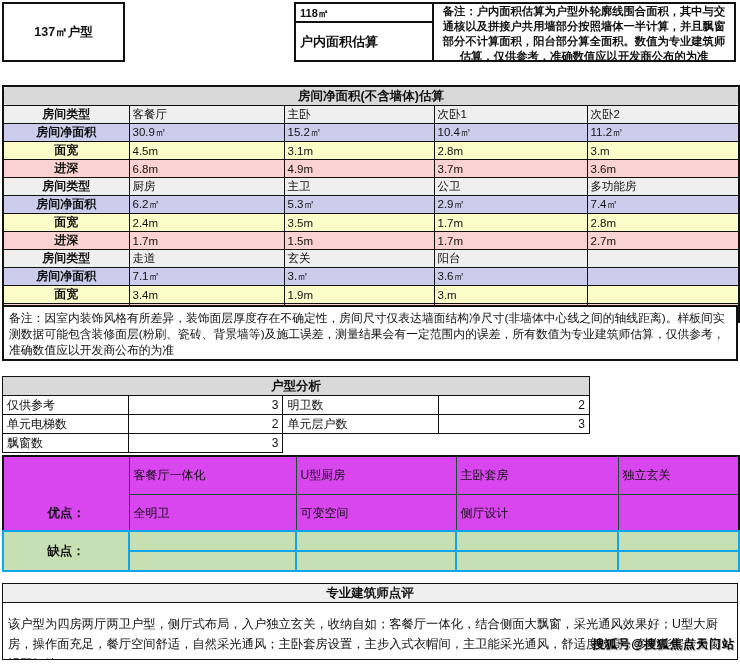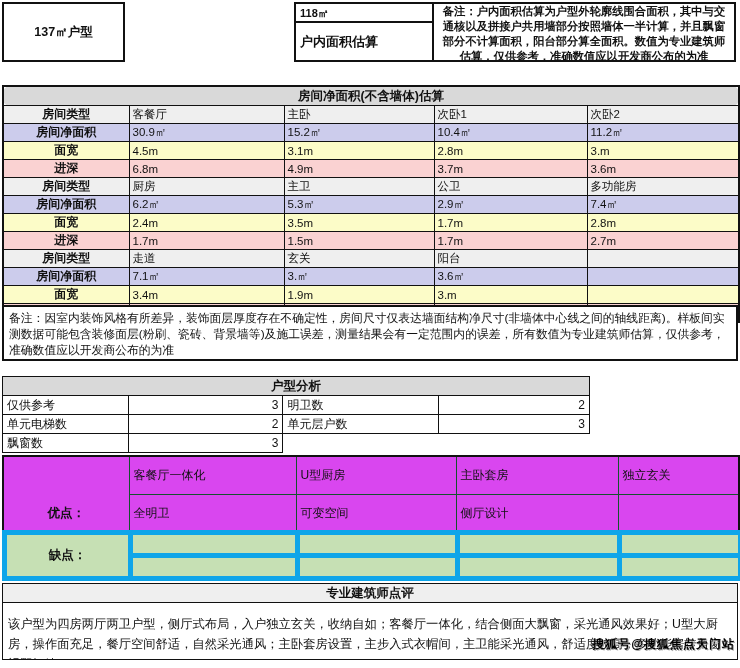--- a/index.html
+++ b/index.html
@@ -35,21 +35,21 @@
   .analysis-table td { border:1.5px solid #111; font-size:12px; height:18px; padding:0 4px; }
   .analysis-table .a-title { background:#D9D9D9; text-align:center; font-weight:bold; font-size:12.5px; }
   .analysis-table td.a-val { text-align:right; }
   .analysis-table td.a-empty { border:none; background:transparent; }
 
   
   .pros-table { position:absolute; top:455px; left:2px; width:736px; border:2px solid #111; }
   .pros-table td { border:1px solid #14532d; background:#d946ef; font-size:12px; height:21px; padding:8px 4px; }
   .pros-table td.blk-lbl { font-weight:bold; text-align:center; font-size:12.5px;margin-top:26px; }
   .cons-table { position:absolute; top:530px; left:2px; width:736px; border:2px solid #111; }
-  .cons-table td { border:5px solid #0ea5e9; background:#C6E0B4; font-size:12px; height:18px; padding:0 12px; }
+  .cons-table td { border:2px solid #0ea5e9; background:#C6E0B4; font-size:12px; height:18px; padding:0 12px; }
   .cons-table td.blk-lbl { font-weight:bold; text-align:center; font-size:12.5px; }
 
   
   .review { position:absolute; top:583px; left:2px; width:736px; }
   .review-header { box-sizing:border-box; border:1.5px solid #111; background:#EFEFEF; font-weight:bold; text-align:center; font-size:12.5px; height:20px; line-height:18px; }
   .review-body { box-sizing:border-box; border:1.5px solid #111; border-top:none; height:57px; padding:11px 5px 0 5px; font-size:12.3px; line-height:20px; background:#fff; overflow:hidden; }
 
   .watermark { position:absolute; top:636px; right:5px; font-size:12px; font-weight:bold; color:#000000; letter-spacing:1px; text-shadow:1px 1px 0 #a8a8a8; }
 </style>
 </head>

